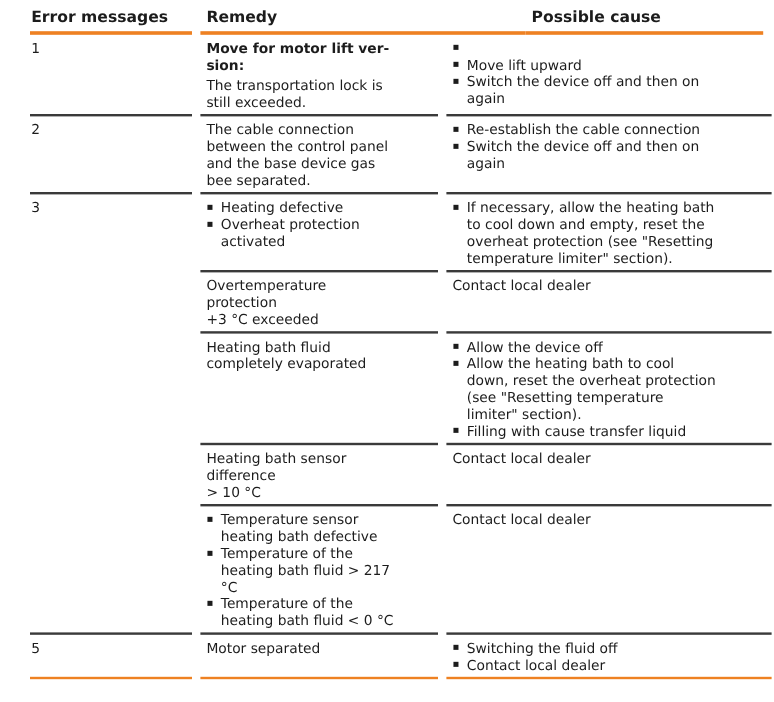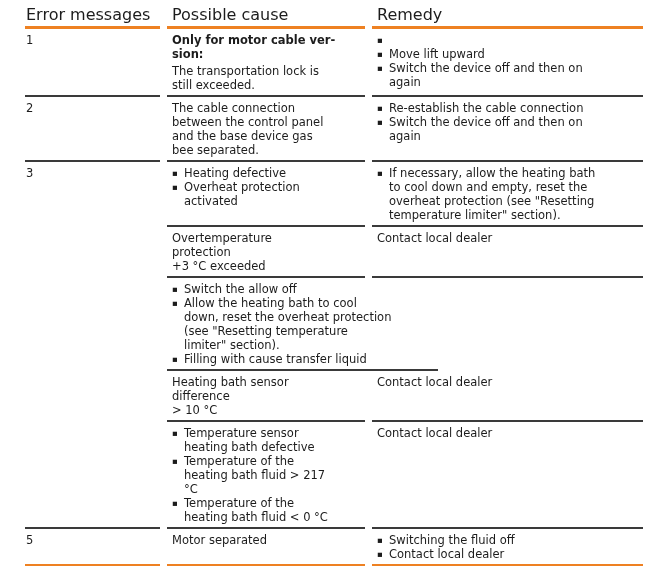--- a/index.html
+++ b/index.html
@@ -14,22 +14,22 @@
     color: #1c1c1c;
     overflow: hidden;
   }
   .err-table { position: absolute; left: 25px; top: 8px; width: 618px; }
   .trow { display: flex; align-items: stretch; }
   .cell { box-sizing: border-box; padding: 4px 0 3px 5px; }
   .c1 { width: 135px; margin-right: 7px; padding-left: 1px; flex: none; }
   .c2 { width: 198px; margin-right: 7px; flex: none; }
   .c3 { width: 271px; flex: none; }
   .th {
-    font-weight: normal;
-    font-size: 16px;
+    font-weight: bold;
+    font-size: 13px;
     padding-top: 0;
     padding-bottom: 4px;
   }
   .bb-orange { border-bottom: 3px solid #ee8122; }
   .bb-orange-thin { border-bottom: 2px solid #ee8122; }
   .bb-dark { border-bottom: 2px solid #3a3a3a; }
   .subtable { display: flex; flex-direction: column; width: 476px; }
   .subrow { display: flex; align-items: stretch; }
   .cell-text { white-space: pre-line; }
   .cause-heading { font-weight: bold; white-space: pre-line; }
@@ -45,30 +45,30 @@
   .bullet-text { white-space: pre-line; }
 </style>
 </head>
 <body>
 
 <div class="page">
   <div class="err-table">
 
     <div class="trow">
       <div class="cell c1 th bb-orange">Error messages</div>
+      <div class="cell c3 th bb-orange">Remedy</div>
       <div class="cell c2 th bb-orange">Possible cause</div>
-      <div class="cell c3 th bb-orange">Remedy</div>
     </div>
 
     <div class="trow">
       <div class="cell c1 bb-dark">
         <span class="cell-text">1</span>
       </div>
       <div class="cell c2 bb-dark">
-        <div class="cause-heading">Only for motor cable ver-
+        <div class="cause-heading">Move for motor lift ver-
 sion:</div>
         <div class="cell-text mt">The transportation lock is
 still exceeded.</div>
       </div>
       <div class="cell c3 bb-dark">
         <div class="bullet-item">
           <span class="bullet-marker">▪</span>
         </div>
         <div class="bullet-item">
           <span class="bullet-marker">▪</span>
@@ -139,24 +139,28 @@
             <div class="cell-text">Overtemperature
 protection
 +3 °C exceeded</div>
           </div>
           <div class="cell c3 bb-dark">
             <div class="cell-text">Contact local dealer</div>
           </div>
         </div>
 
         <div class="subrow">
-          <div class="cell c3 bb-dark">
-            <div class="bullet-item">
-              <span class="bullet-marker">▪</span>
-              <span class="bullet-text">Switch the allow off</span>
+          <div class="cell c2 bb-dark">
+            <div class="cell-text">Heating bath fluid
+completely evaporated</div>
+          </div>
+          <div class="cell c3 bb-dark">
+            <div class="bullet-item">
+              <span class="bullet-marker">▪</span>
+              <span class="bullet-text">Allow the device off</span>
             </div>
             <div class="bullet-item">
               <span class="bullet-marker">▪</span>
               <span class="bullet-text">Allow the heating bath to cool
 down, reset the overheat protection
 (see "Resetting temperature
 limiter" section).</span>
             </div>
             <div class="bullet-item">
               <span class="bullet-marker">▪</span>

